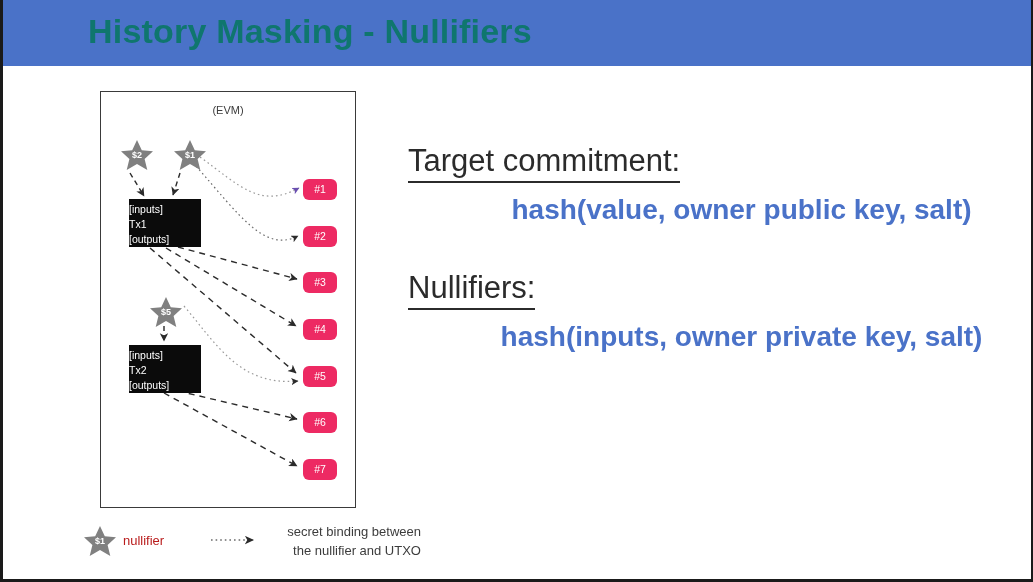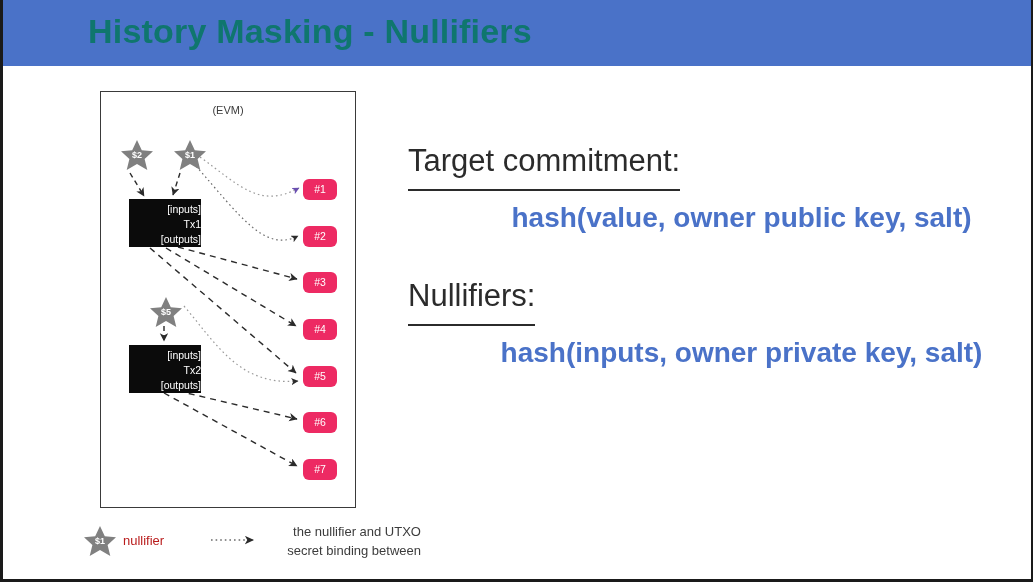--- a/index.html
+++ b/index.html
@@ -71,21 +71,21 @@
     color: #3c3c3c;
     line-height: 15px;
     font-family: "Liberation Sans", sans-serif;
   }
 
   
   .tx-box {
     position: absolute;
     background: #0b0b0b;
     color: #ffffff;
-    text-align: right;
+    text-align: left;
     font-size: 10.5px;
     line-height: 15px;
     padding-top: 3px;
     box-sizing: border-box;
     font-family: "Liberation Sans", sans-serif;
   }
   #tx1-box { left: 126px; top: 199px; width: 72px; height: 48px; }
   #tx2-box { left: 126px; top: 345px; width: 72px; height: 48px; }
 
   
@@ -144,21 +144,21 @@
 
   
   #content-right { position: absolute; left: 405px; top: 142px; width: 615px; }
   .concept-block { margin-bottom: 42px; }
   .concept-term {
     font-size: 31px;
     color: #2b2b2b;
     font-weight: normal;
     display: inline-block;
     border-bottom: 2px solid #2b2b2b;
-    padding-bottom: 9px;
+    padding-bottom: 1px;
     line-height: 38px;
     font-family: "Liberation Sans", sans-serif;
   }
   .concept-formula {
     margin-top: 10px;
     margin-left: 52px;
     font-size: 28px;
     font-weight: bold;
     color: #4a72c8;
     line-height: 34px;
@@ -264,22 +264,22 @@
     <svg id="legend-arrow" viewBox="0 0 62 16">
       <defs>
         <marker id="ah-legend" markerWidth="8" markerHeight="8" refX="6.2" refY="3.2" orient="auto">
           <path d="M0,0 L7,3.2 L0,6.4 L1.8,3.2 Z" fill="#2b2b2b"></path>
         </marker>
       </defs>
       <path d="M2,8 L44,8" stroke="#6b6b6b" stroke-width="1.3" stroke-dasharray="1.6,3" fill="none" marker-end="url(#ah-legend)"></path>
     </svg>
 
     <div id="legend-binding-label">
+      <div>secret binding between</div>
       <div>the nullifier and UTXO</div>
-      <div>secret binding between</div>
     </div>
   </div>
 
   <div id="content-right">
 
     <div class="concept-block">
       <div class="concept-term">Target commitment:</div>
       <div class="concept-formula">hash(value, owner public key, salt)</div>
     </div>
 

